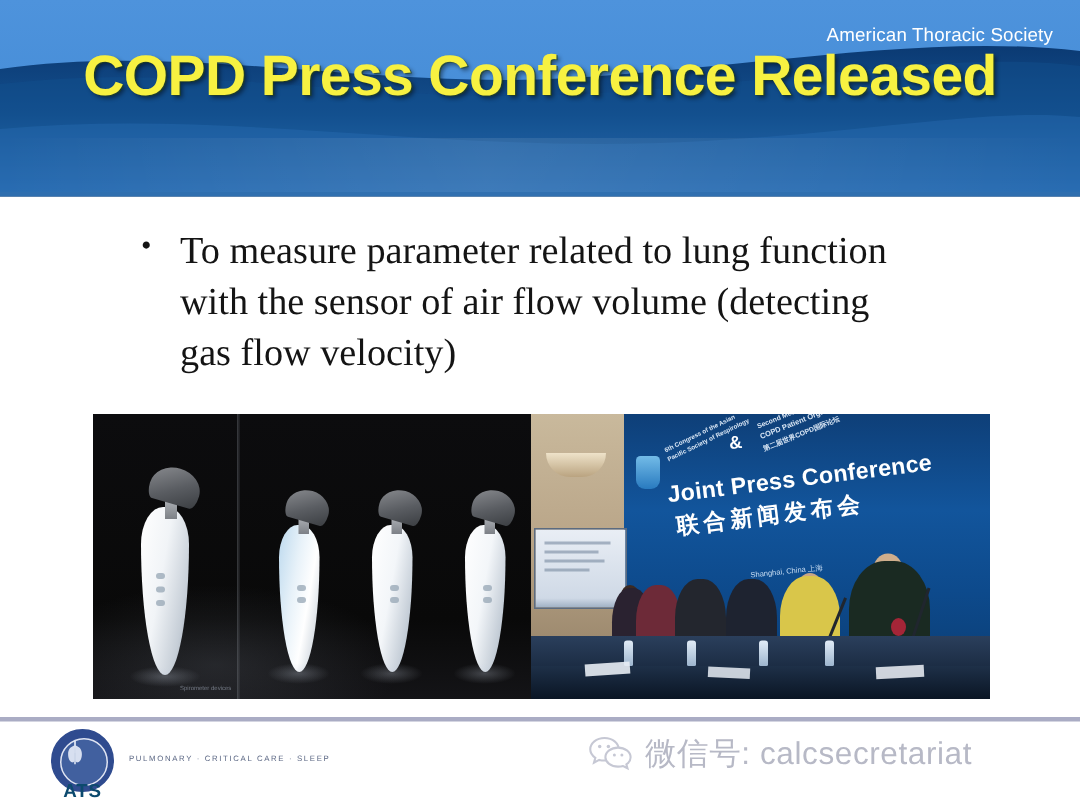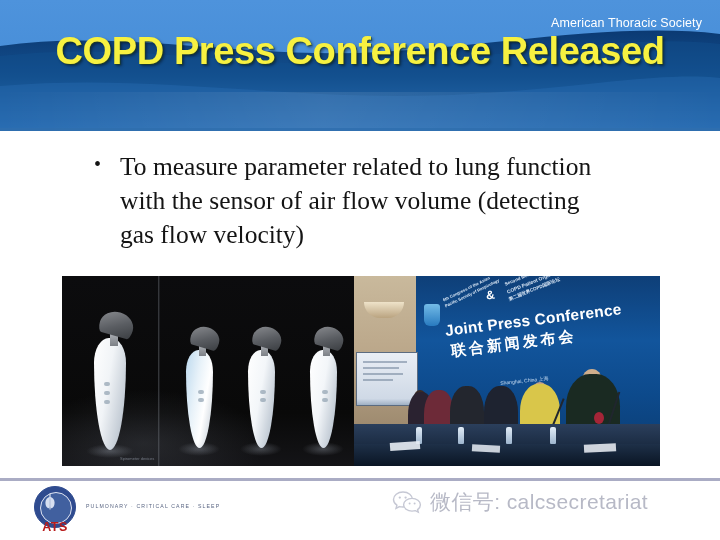--- a/index.html
+++ b/index.html
@@ -334,21 +334,21 @@
     left: 8px; top: 6px;
     width: 14px; height: 18px;
   }
   .ats-word {
     position: absolute;
     left: 0; top: 34px;
     width: 54px;
     text-align: center;
     font-size: 12.5px;
     font-weight: bold;
-    color: #b91c1c;
+    color: #0c4a6e;
     letter-spacing: .5px;
   }
   .ats-tag {
     position: absolute;
     left: 86px; top: 502px;
   }
   .ats-tag-main {
     font-family: "Liberation Serif", serif;
     font-style: italic;
     font-size: 13px;

